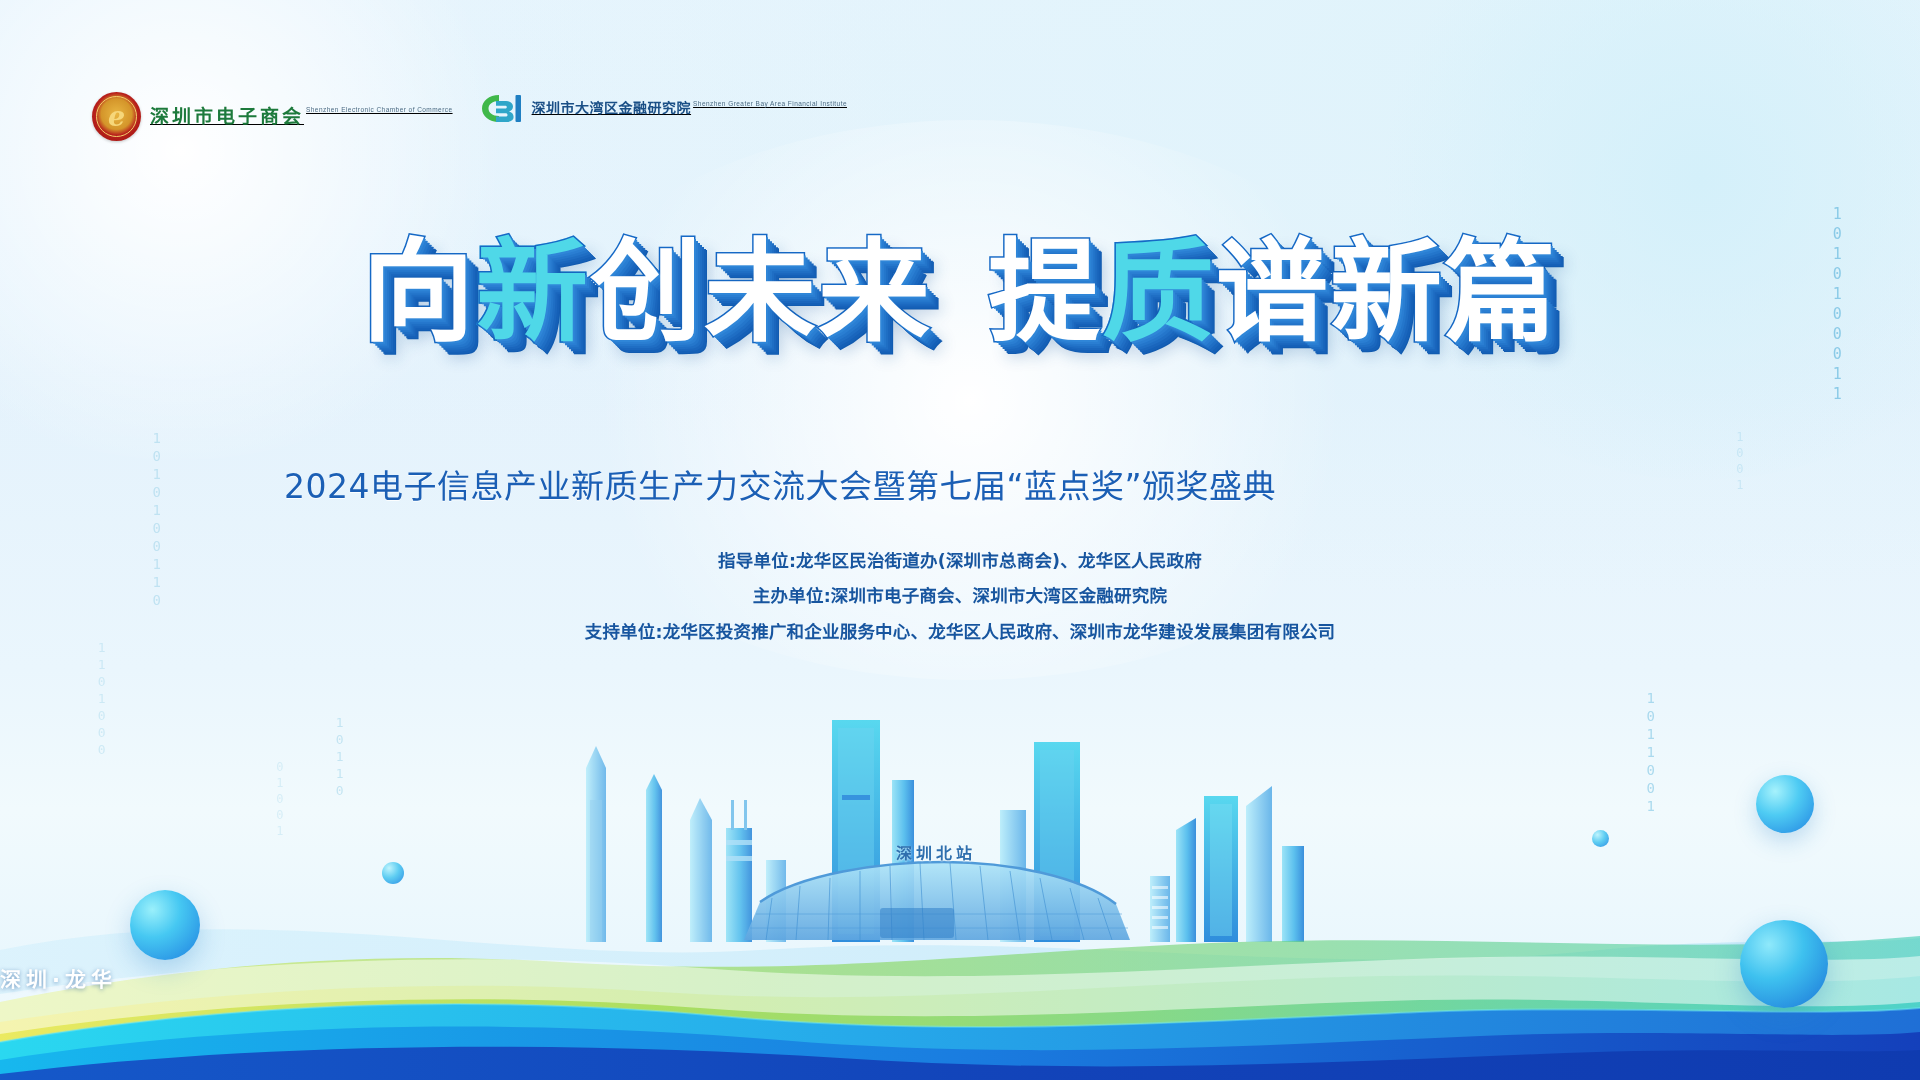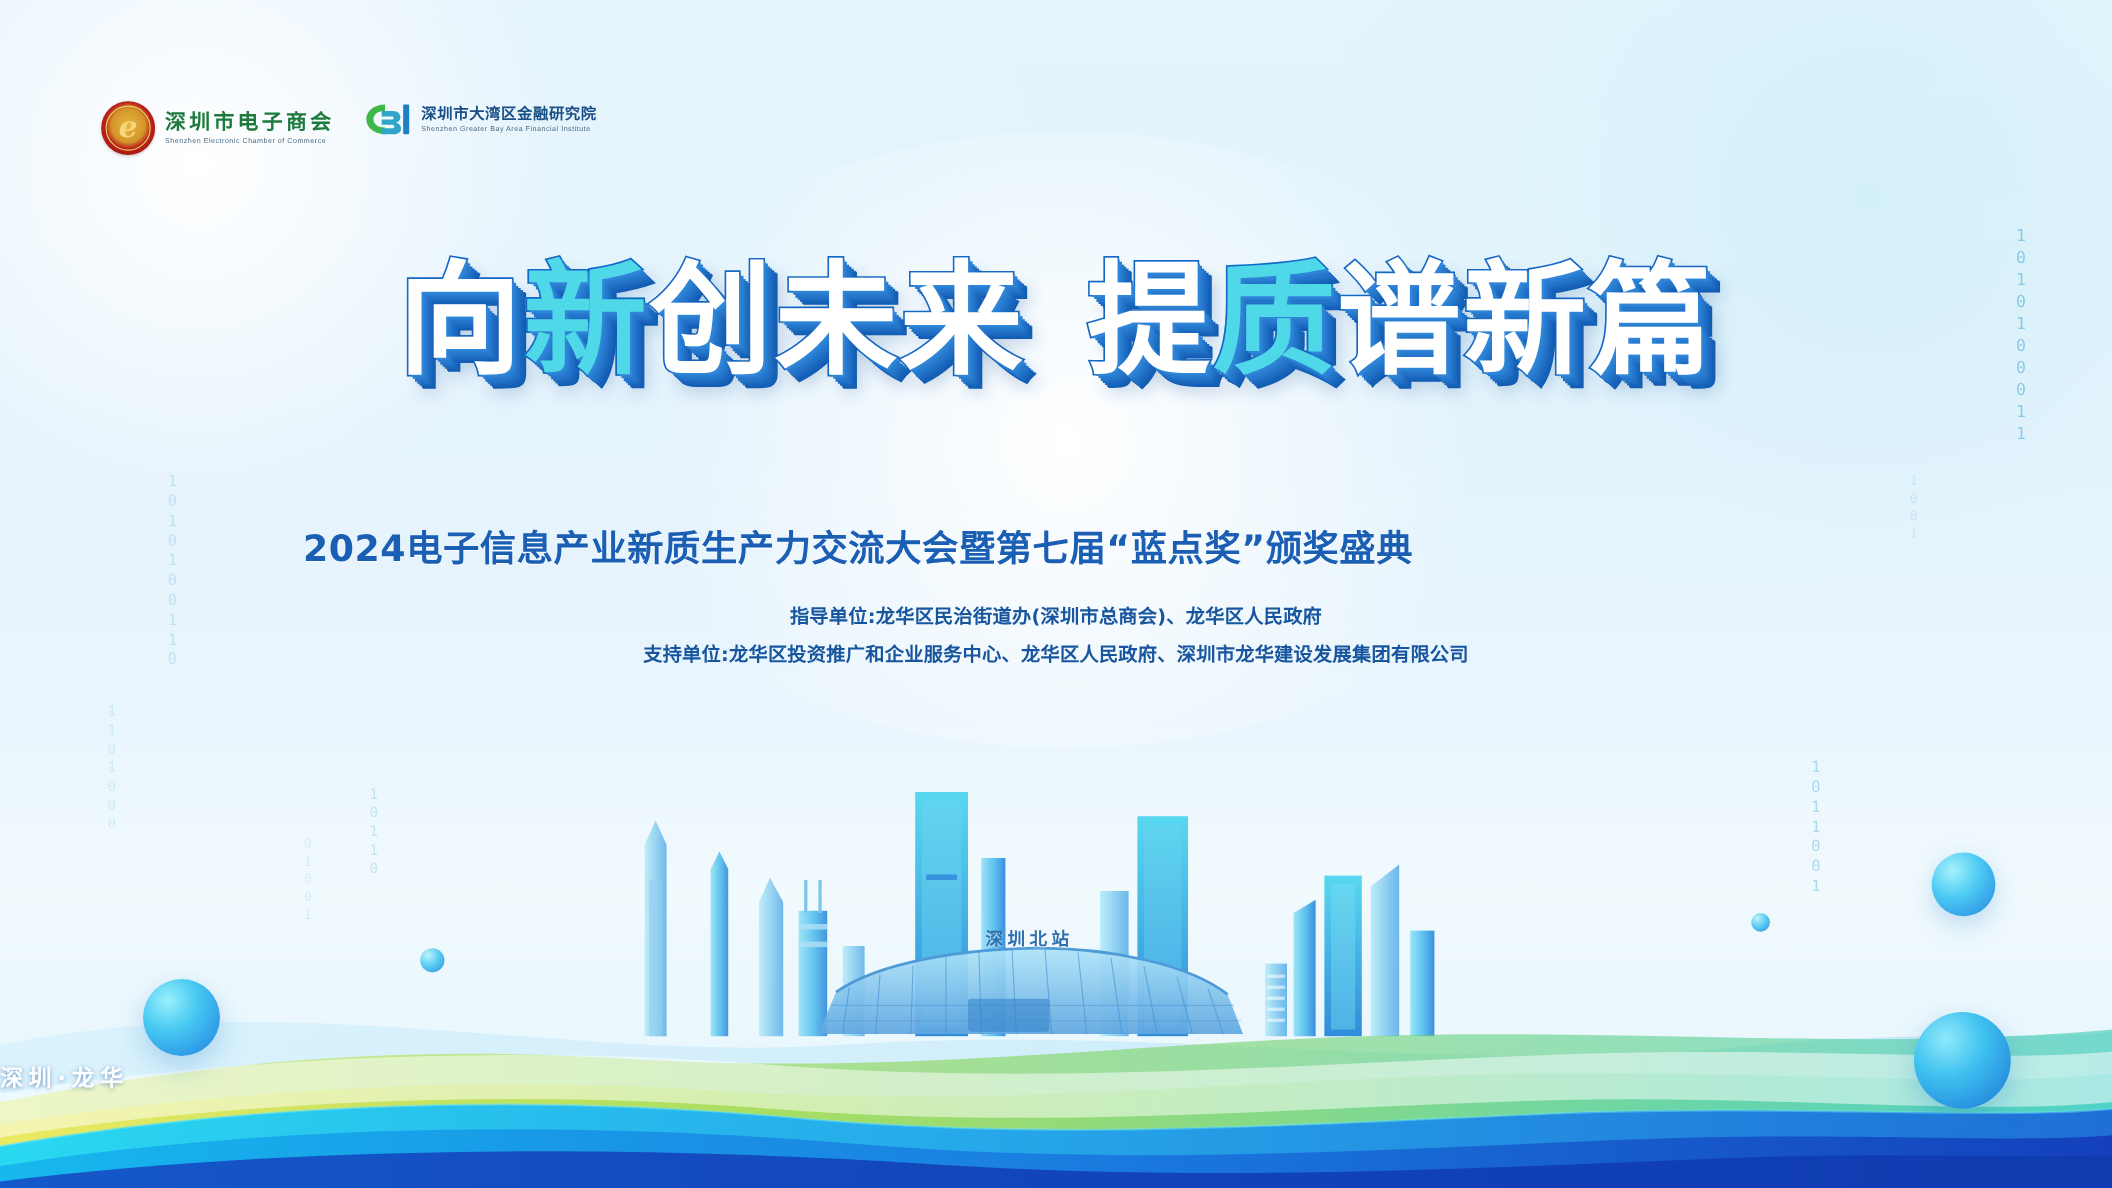--- a/index.html
+++ b/index.html
@@ -66,21 +66,21 @@
   }
   .seal::before{
     content:"";position:absolute;inset:4px;border-radius:50%;
     border:1.4px solid #f2cf6a;
   }
   .seal-e{
     position:absolute;left:50%;top:50%;transform:translate(-50%,-52%);
     font-family:"DejaVu Serif","Liberation Serif",serif;font-style:italic;
     font-size:27px;font-weight:700;color:#f6d77a;line-height:1;
   }
-  .logo-text{display:flex;flex-direction:column;gap:2px;}
+  .logo-text{display:flex;flex-direction:row;gap:2px;text-decoration:underline;}
   .logo-cn{
     font-size:19px;font-weight:700;color:#1d7a3c;letter-spacing:3px;
     line-height:1.15;white-space:nowrap;
     font-family:"DejaVu Sans","Liberation Sans",sans-serif;
   }
   .logo-cn.blue{color:#1a4f86;letter-spacing:.5px;font-size:14px;}
   .logo-en{
     font-size:6.5px;color:#4b6a82;letter-spacing:.45px;white-space:nowrap;
     font-family:"Liberation Sans",sans-serif;
   }
@@ -115,24 +115,23 @@
       2px 2px 0 #2f86d8, 4px 4px 0 #2a7ed2, 6px 6px 0 #2476cb,
       8px 8px 0 #1f6ec4, 10px 10px 0 #1a66bd, 12px 12px 0 #1560b7,
       13px 13px 0 #125bb0, 14px 15px 16px rgba(20,80,150,.30);
   }
   .hl-gap{display:inline-block;width:56px;}
 
   
   #subtitle{
     position:absolute;left:0;top:460px;width:1560px;text-align:center;
     font-family:"DejaVu Sans","Liberation Sans",sans-serif;
-    font-size:33px;font-weight:700;color:#1b5fb5;letter-spacing:.5px;
+    font-size:33px;font-weight:400;color:#1b5fb5;letter-spacing:.5px;
     white-space:nowrap;
     text-shadow:0 1px 0 rgba(255,255,255,.85);
-    margin-top:12px;
   }
 
   
   #organizers{
     position:absolute;left:0;top:544px;width:1920px;text-align:center;
   }
   .org-line{
     font-family:"DejaVu Sans","Liberation Sans",sans-serif;
     font-size:17.5px;font-weight:700;color:#17559f;
     line-height:2.02;letter-spacing:.2px;white-space:nowrap;
@@ -201,20 +200,21 @@
   </div>
 
   <div id="headline">
     <span class="hl white">向</span><span class="hl accent">新</span><span class="hl white">创未来</span><span class="hl-gap"></span><span class="hl white">提</span><span class="hl accent">质</span><span class="hl white">谱新篇</span>
   </div>
 
   <div id="subtitle">2024电子信息产业新质生产力交流大会暨第七届“蓝点奖”颁奖盛典</div>
 
   <div id="organizers">
     <div class="org-line">指导单位:龙华区民治街道办(深圳市总商会)、龙华区人民政府</div>
+    <div class="org-line">主办单位:深圳市电子商会、深圳市大湾区金融研究院</div>
     <div class="org-line">支持单位:龙华区投资推广和企业服务中心、龙华区人民政府、深圳市龙华建设发展集团有限公司</div>
   </div>
 
   <div id="skyline">
     <svg viewBox="0 0 1920 430" preserveAspectRatio="none" xmlns="http://www.w3.org/2000/svg">
       <defs>
         <linearGradient id="bldA" x1="0" y1="0" x2="0" y2="1">
           <stop offset="0%" stop-color="#7fd8f2"></stop>
             <stop offset="100%" stop-color="#4f9fe4"></stop>
         </linearGradient>

